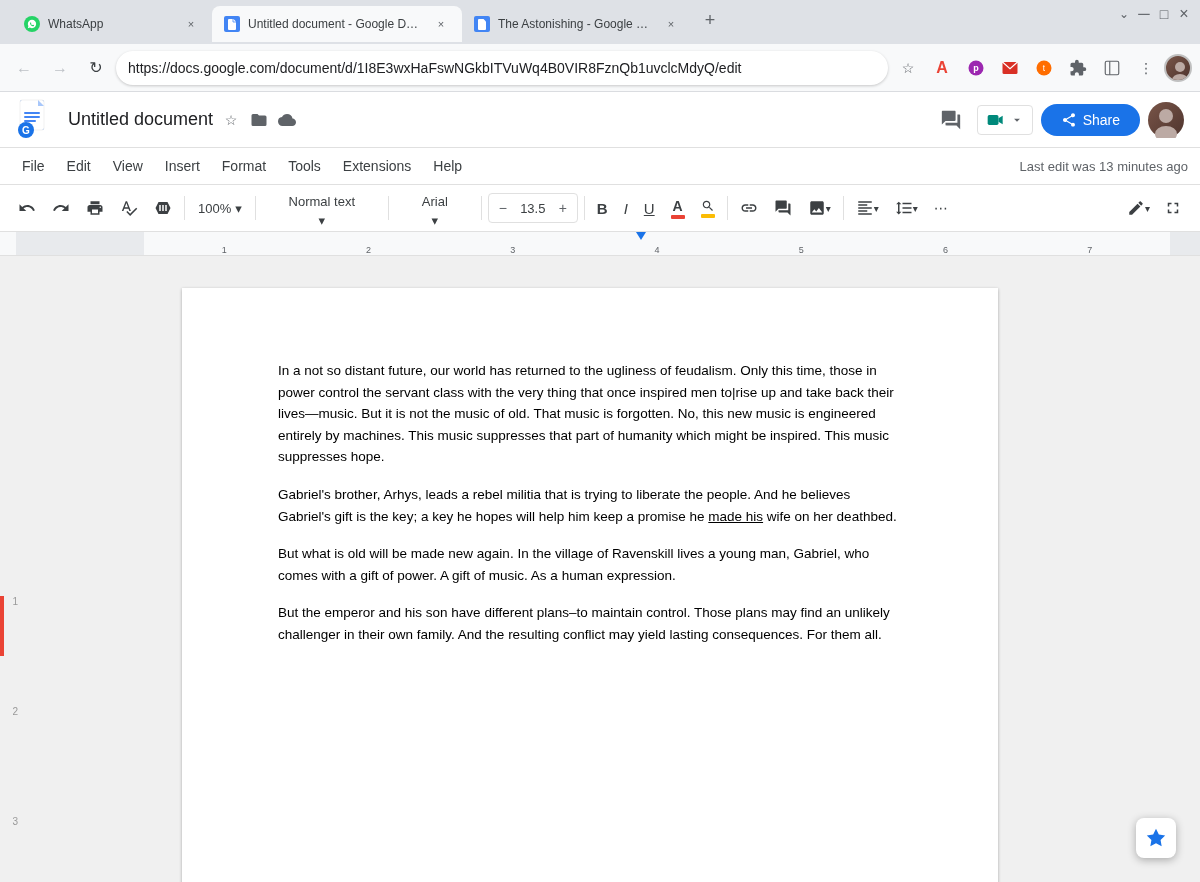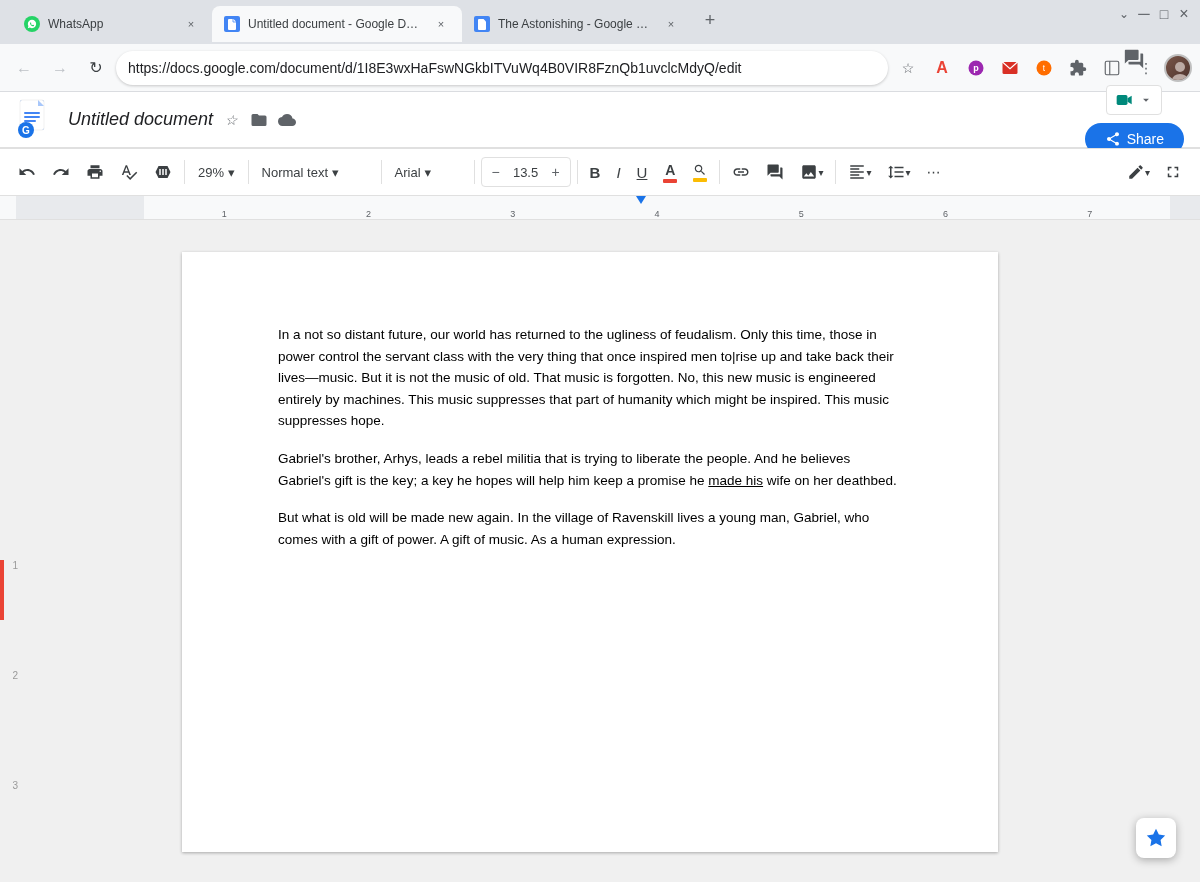--- a/index.html
+++ b/index.html
@@ -146,41 +146,40 @@
 
     
     .docs-header {
       display: flex;
       align-items: center;
       padding: 6px 16px;
       border-bottom: 1px solid #e0e0e0;
       height: 56px;
       gap: 12px;
     }
-    .docs-title-area { flex: 1; font-style: italic; }
+    .docs-title-area { flex: 1; }
     .docs-title {
       font-size: 18px;
       color: #202124;
       font-family: 'Google Sans', Arial, sans-serif;
     }
     .docs-title-icon {
       width: 20px;
       height: 20px;
       display: flex;
       align-items: center;
       justify-content: center;
       color: #5f6368;
       font-size: 14px;
       cursor: pointer;
     }
     .docs-header-right {
       display: flex;
       align-items: center;
       gap: 8px;
-      flex-direction: column;
     }
     .docs-comments-btn {
       width: 36px;
       height: 36px;
       border-radius: 50%;
       display: flex;
       align-items: center;
       justify-content: center;
       cursor: pointer;
       color: #5f6368;
@@ -555,20 +554,31 @@
       </button>
       <div class="docs-avatar" style="background: linear-gradient(135deg, #795548, #4e342e);">
         <svg width="36" height="36" viewBox="0 0 36 36">
             <circle cx="18" cy="14" r="7" fill="#bcaaa4"></circle>
             <ellipse cx="18" cy="32" rx="11" ry="8" fill="#bcaaa4"></ellipse>
           </svg>
       </div>
     </div>
   </div>
 
+  <div class="menu-bar">
+    <div class="menu-item">File</div>
+    <div class="menu-item">Edit</div>
+    <div class="menu-item">View</div>
+    <div class="menu-item">Insert</div>
+    <div class="menu-item">Format</div>
+    <div class="menu-item">Tools</div>
+    <div class="menu-item">Extensions</div>
+    <div class="menu-item">Help</div>
+    <span class="last-edit">Last edit was 13 minutes ago</span>
+  </div>
 
   <div class="toolbar">
 
     <div class="toolbar-btn">
       <svg width="18" height="18" viewBox="0 0 24 24" fill="#3c4043">
           <path d="M12.5 8c-2.65 0-5.05 1-6.9 2.6L2 7v9h9l-3.62-3.62c1.39-1.16 3.16-1.88 5.12-1.88 3.54 0 6.55 2.31 7.6 5.5l2.37-.78C21.08 11.03 17.15 8 12.5 8z"></path>
         </svg>
     </div>
 
     <div class="toolbar-btn">
@@ -590,32 +600,32 @@
     </div>
 
     <div class="toolbar-btn">
       <svg width="18" height="18" viewBox="0 0 24 24" fill="#3c4043">
           <path d="M18 4H6l-4 8 4 8h12l4-8-4-8zM7 8h2v8H7V8zm4 0h2v8h-2V8zm4 0h2v8h-2V8z"></path>
         </svg>
     </div>
     <div class="toolbar-separator"></div>
 
     <div class="toolbar-select">
-      <span>29%</span>
+      <span>100%</span>
       <span>▾</span>
     </div>
     <div class="toolbar-separator"></div>
 
-    <div class="toolbar-select" style="min-width:120px;">
+    <div class="toolbar-select" style="min-width:120px;flex-direction:column;">
       <span>Normal text</span>
       <span>▾</span>
     </div>
     <div class="toolbar-separator"></div>
 
-    <div class="toolbar-select" style="min-width:80px;">
+    <div class="toolbar-select" style="min-width:80px;flex-direction:column;">
       <span>Arial</span>
       <span>▾</span>
     </div>
     <div class="toolbar-separator"></div>
 
     <div class="font-size-area">
       <div class="font-btn">−</div>
       <input class="font-size-input" value="13.5" style="">
       <div class="font-btn">+</div>
     </div>
@@ -739,20 +749,23 @@
           </div>
 
           <div class="doc-paragraph">
             <span>Gabriel's brother, Arhys, leads a rebel militia that is trying to liberate the people. And he believes Gabriel's gift is the key; a key he hopes will help him keep a promise he </span><span style="text-decoration:underline;">made his</span><span> wife on her deathbed.</span>
           </div>
 
           <div class="doc-paragraph">
             <span>But what is old will be made new again. In the village of Ravenskill lives a young man, Gabriel, who comes with a gift of power. A gift of music. As a human expression.</span>
           </div>
 
+          <div class="doc-paragraph">
+            <span>But the emperor and his son have different plans–to maintain control. Those plans may find an unlikely challenger in their own family. And the resulting conflict may yield lasting consequences. For them all.</span>
+          </div>
 
         </div>
       </div>
     </div>
 
     <div style="width:40px; flex-shrink:0;"></div>
   </div>
 
 </div>
 

